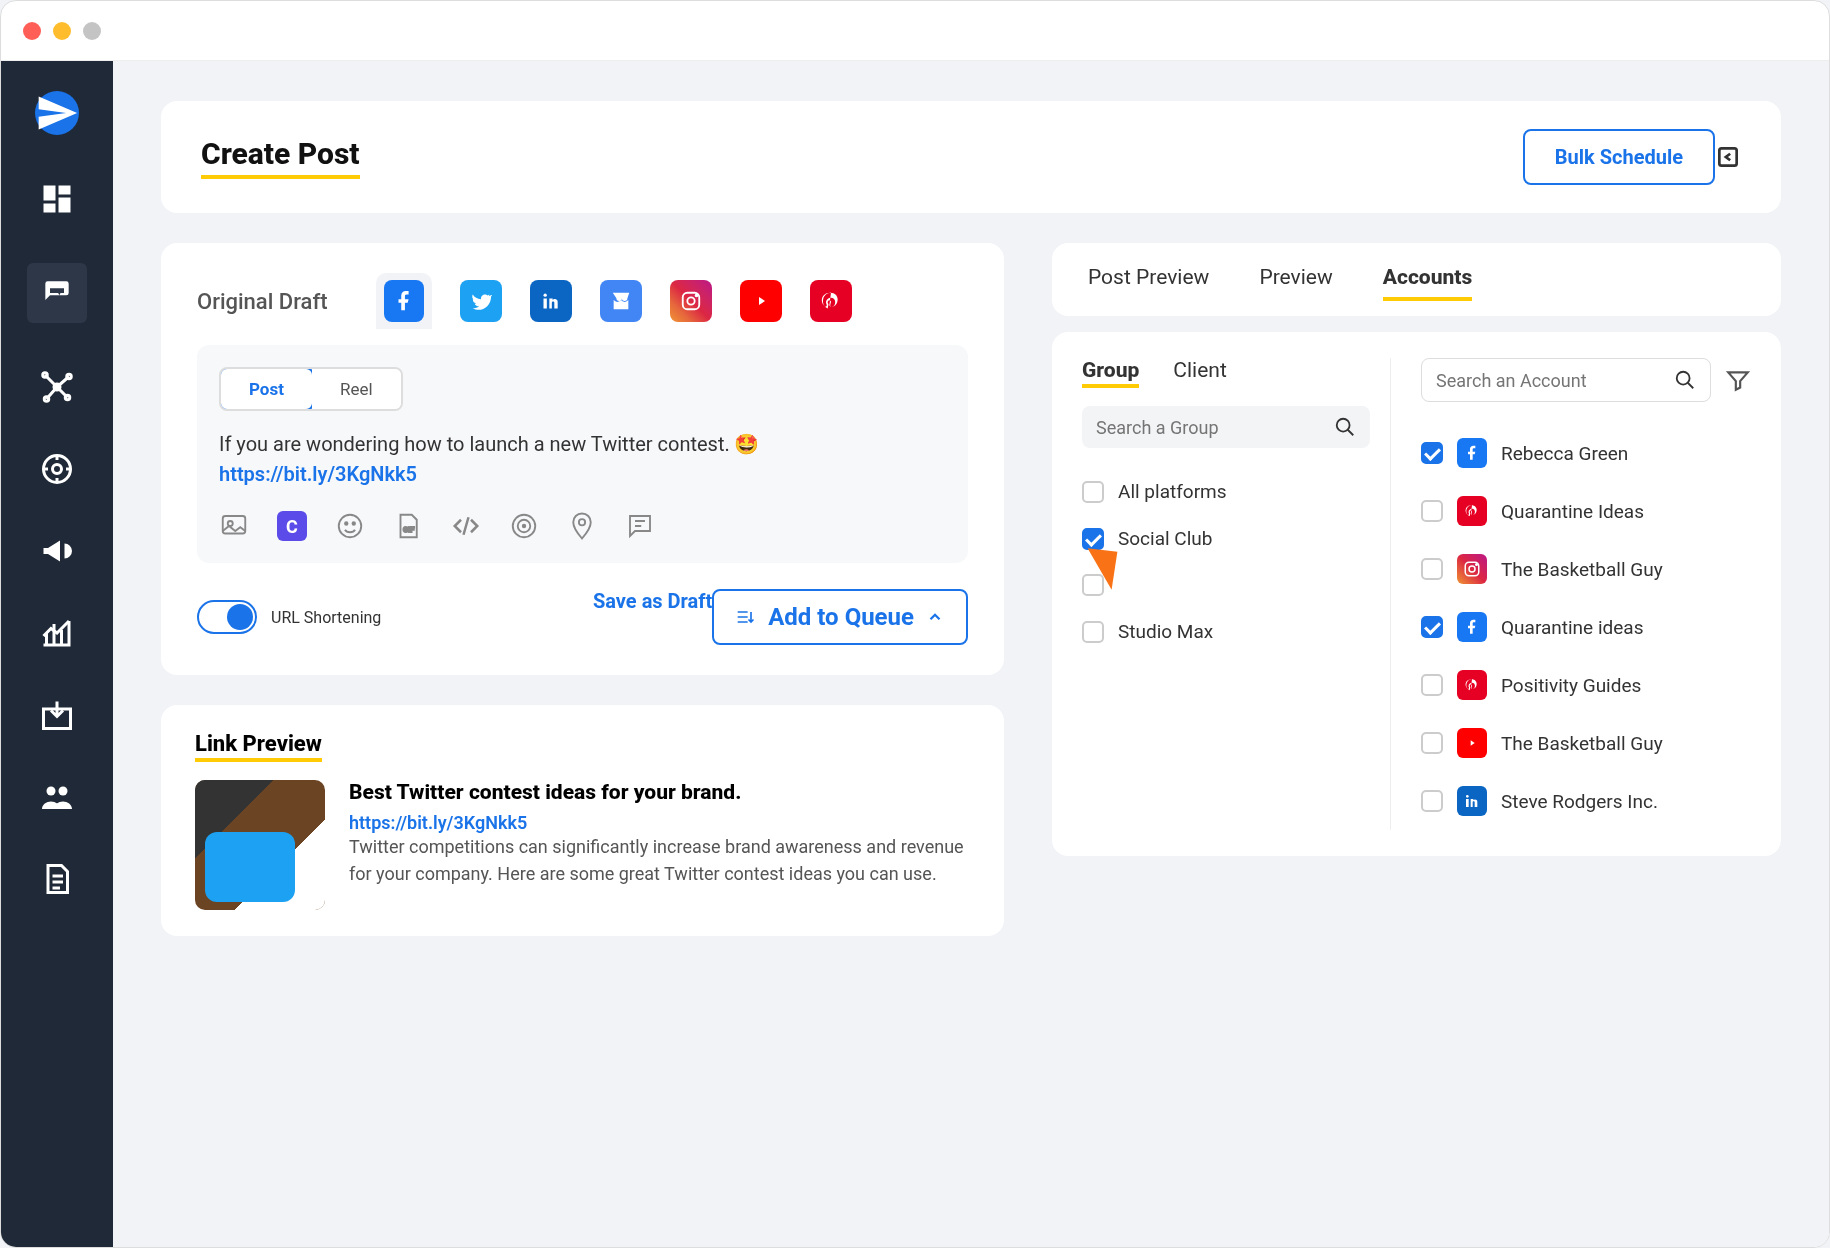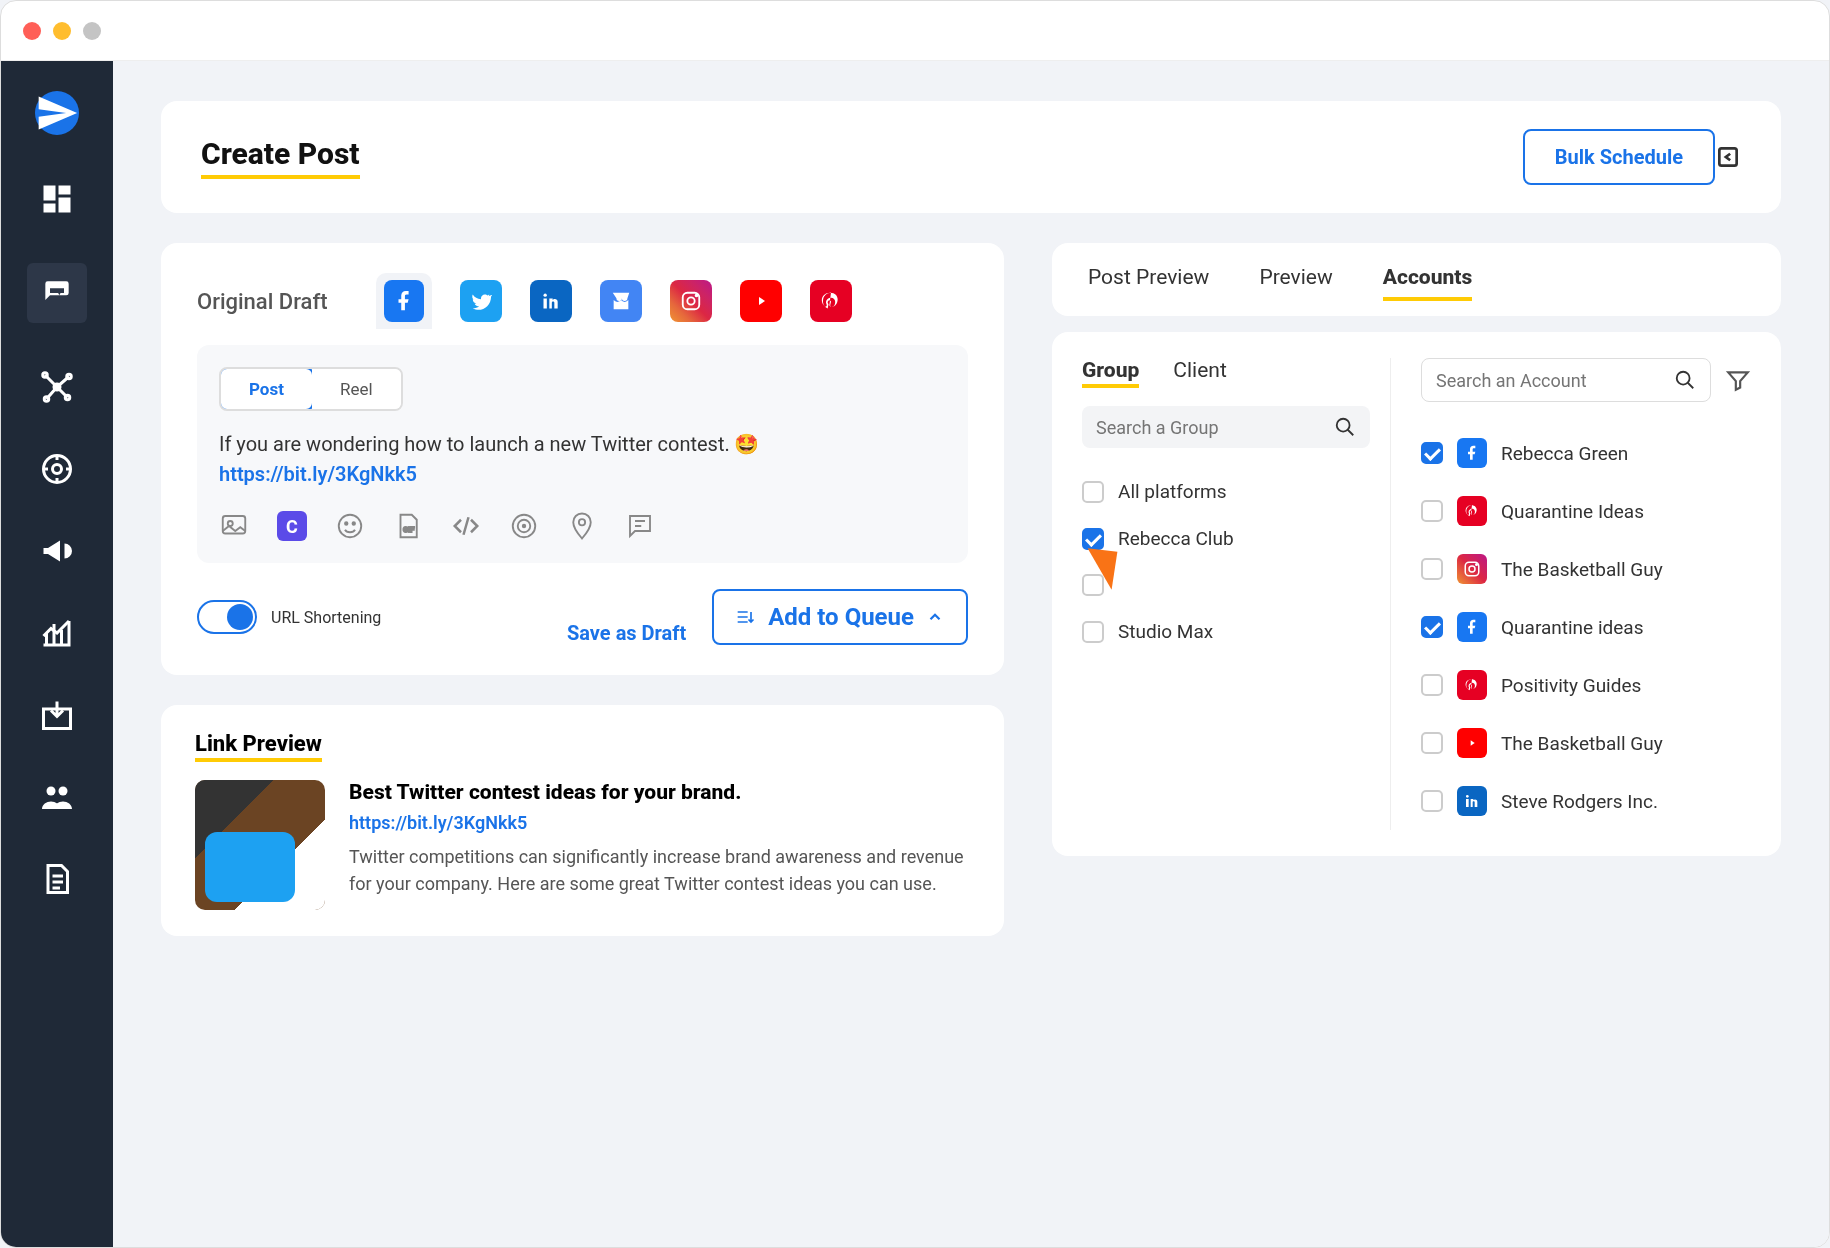--- a/index.html
+++ b/index.html
@@ -43,32 +43,32 @@
 .post-text{font-size:20px;color:#333;line-height:1.5}
 .post-text a{color:#1a73e8;font-weight:600;text-decoration:none}
 .tool-row{display:flex;gap:28px;margin-top:22px;align-items:center}
 .tool{width:30px;height:30px;color:#888;cursor:pointer;display:flex;align-items:center;justify-content:center}
 .tool.canva{background:#5b4be8;color:#fff;border-radius:6px;font-weight:700;font-size:18px}
 .editor-foot{display:flex;align-items:center;justify-content:space-between;margin-top:26px}
 .toggle-wrap{display:flex;align-items:center;gap:14px}
 .toggle{width:60px;height:34px;background:#fff;border:2px solid #1a73e8;border-radius:20px;position:relative;cursor:pointer}
 .toggle .knob{position:absolute;width:26px;height:26px;background:#1a73e8;border-radius:50%;top:2px;right:2px}
 .toggle-label{font-size:16px;color:#333}
-.foot-right{display:flex;align-items:flex-end;gap:26px}
+.foot-right{display:flex;align-items:flex-start;}
 .link-blue{color:#1a73e8;font-weight:700;font-size:20px;cursor:pointer}
 .btn-queue{border:2px solid #1a73e8;color:#1a73e8;background:#fff;font-weight:700;font-size:24px;padding:12px 22px;border-radius:8px;cursor:pointer;display:flex;align-items:center;gap:12px}
 .preview-card{padding:26px 34px}
 .sec-title{font-size:22px;font-weight:800;border-bottom:4px solid #ffcb05;display:inline-block;padding-bottom:2px;margin-bottom:18px}
 .lp-body{display:flex;gap:24px}
 .lp-img{width:130px;height:130px;border-radius:10px;background:#6b4423;position:relative;overflow:hidden;flex-shrink:0}
 .lp-img::before{content:"";position:absolute;inset:0;background:linear-gradient(135deg,#333 0%,#333 30%,transparent 30%),linear-gradient(-45deg,#fff 0%,#fff 35%,transparent 35%)}
 .lp-img::after{content:"";position:absolute;left:10px;bottom:8px;width:90px;height:70px;background:#1da1f2;border-radius:12px}
 .lp-txt h3{font-size:21px;font-weight:800;margin-bottom:8px}
 .lp-txt a{color:#1a73e8;font-weight:600;text-decoration:none;font-size:18px}
-.lp-txt p{color:#555;font-size:18px;line-height:1.5;margin-top:10px}
+.lp-txt p{color:#555;font-size:18px;line-height:1.5;}
 .right-col{flex:1}
 .tabs-card{padding:22px 30px 0}
 .tabbar{display:flex;gap:50px;border-bottom:1px solid transparent;padding:0 6px 14px}
 .tab{font-size:21px;color:#333;cursor:pointer;padding-bottom:8px}
 .tab.active{font-weight:800;border-bottom:4px solid #ffcb05}
 .acc-card{margin-top:16px;padding:26px 30px;display:flex;gap:30px}
 .acc-left{flex:0 0 280px;border-right:1px solid #eee;padding-right:20px}
 .subtabs{display:flex;gap:34px;margin-bottom:18px}
 .subtab{font-size:21px;color:#333;cursor:pointer;padding-bottom:2px}
 .subtab.active{font-weight:800;border-bottom:4px solid #ffcb05}
@@ -341,21 +341,21 @@
                     <circle cx="10" cy="10" r="7"></circle>
                     <path d="M21 21l-6-6"></path>
                   </svg>
               </div>
               <div class="chk-row">
                   <div class="chk"></div>
                   <span>All platforms</span>
                 </div>
               <div class="chk-row">
                   <div class="chk on"></div>
-                  <span>Rebecca Club</span>
+                  <span>Social Club</span>
                 <div class="cursor-ptr"></div>
               </div>
               <div class="chk-row">
                   <div class="chk"></div>
                   <span></span>
                 </div>
               <div class="chk-row">
                   <div class="chk"></div>
                   <span>Studio Max</span>
                 </div>

